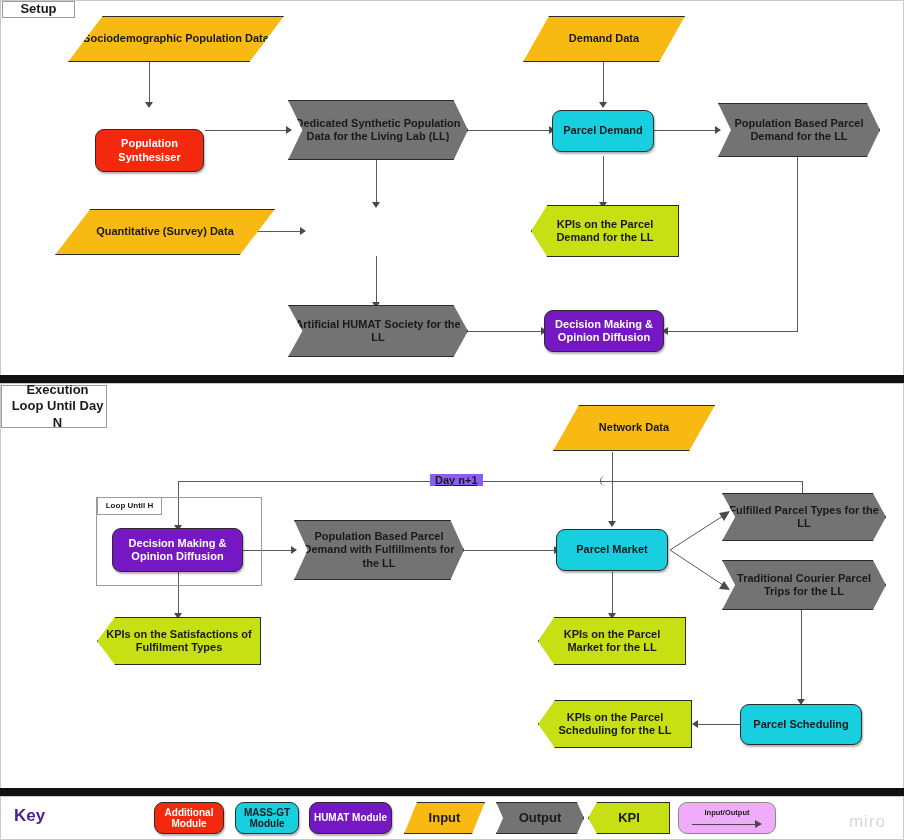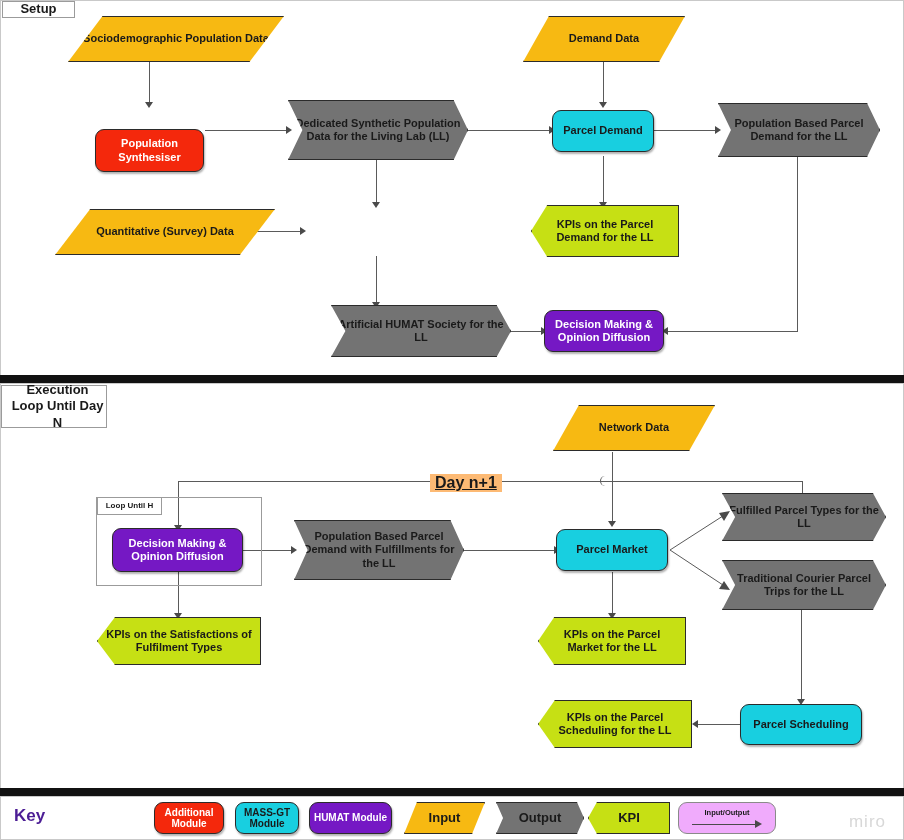--- a/index.html
+++ b/index.html
@@ -92,22 +92,22 @@
   
   .edge { position:absolute; background:#5a5a5a; z-index:1; }
   .eh { height:1px; }
   .ev { width:1px; }
   .arrow { position:absolute; width:0; height:0; z-index:2; }
   .ar-down  { border-left:4px solid transparent; border-right:4px solid transparent; border-top:6px solid #4a4a4a; }
   .ar-right { border-top:4px solid transparent; border-bottom:4px solid transparent; border-left:6px solid #4a4a4a; }
   .ar-left  { border-top:4px solid transparent; border-bottom:4px solid transparent; border-right:6px solid #4a4a4a; }
 
   .edge-label {
-    position:absolute; background:#fdba74; padding:0 5px;
-    font-size:16px; font-weight:bold; color:#1a1a1a; z-index:3;text-decoration:underline;
+    position:absolute; background:#8b5cf6; padding:0 5px;
+    font-size:11px; font-weight:bold; color:#1a1a1a; z-index:3;text-decoration:underline;
   }
 
   .hop { position:absolute; z-index:2;
          width:8px; height:10px;
          border-left:1px solid #5a5a5a;
          border-top-left-radius:6px; border-bottom-left-radius:6px;
          background:transparent; }
 
   
   #key-title {
@@ -204,21 +204,21 @@
   </div>
   <div class="node outp" style="left:718px; top:103px; width:162px; height:54px;">
     <span class="lbl">Population Based Parcel Demand for the LL</span>
   </div>
   <div class="node inp" style="left:55px; top:209px; width:220px; height:46px;">
     <span class="lbl">Quantitative (Survey) Data</span>
   </div>
   <div class="node kpi" style="left:531px; top:205px; width:148px; height:52px;">
     <span class="lbl">KPIs on the Parcel Demand for the LL</span>
   </div>
-  <div class="node outp" style="left:288px; top:305px; width:180px; height:52px;margin-left:43px;">
+  <div class="node outp" style="left:288px; top:305px; width:180px; height:52px;">
     <span class="lbl">Artificial HUMAT Society for the LL</span>
   </div>
   <div class="node mod mod-humat" style="left:544px; top:310px; width:120px; height:42px;">
     <span class="lbl">Decision Making &amp; Opinion Diffusion</span>
   </div>
 
   <div class="edge eh" style="left:178px; top:481px; width:624px;"></div>
   <div class="edge ev" style="left:802px; top:481px; height:15px;"></div>
   <div class="edge ev" style="left:178px; top:481px; height:47px;"></div>
   <div class="arrow ar-down" style="left:174px; top:525px;"></div>

